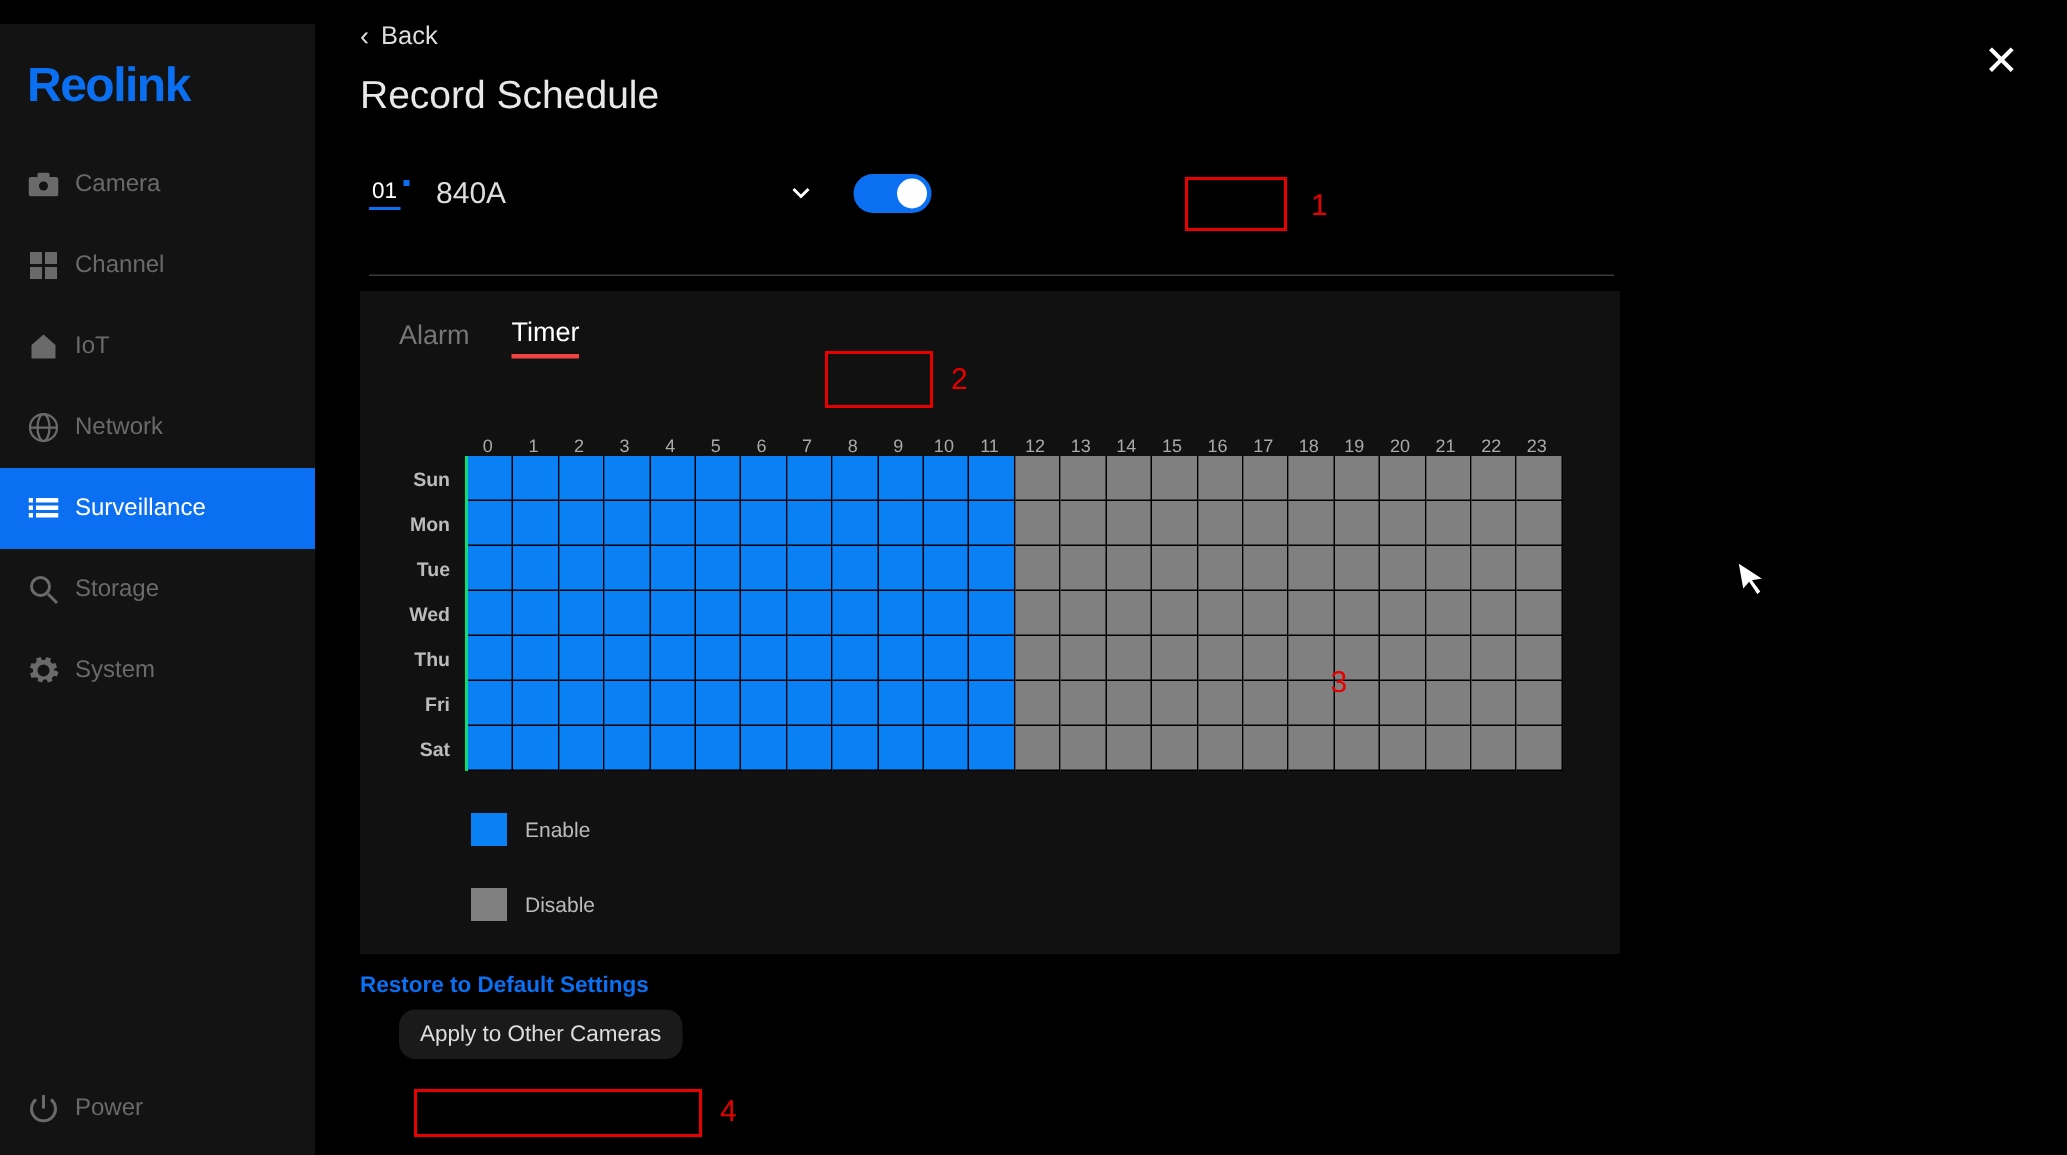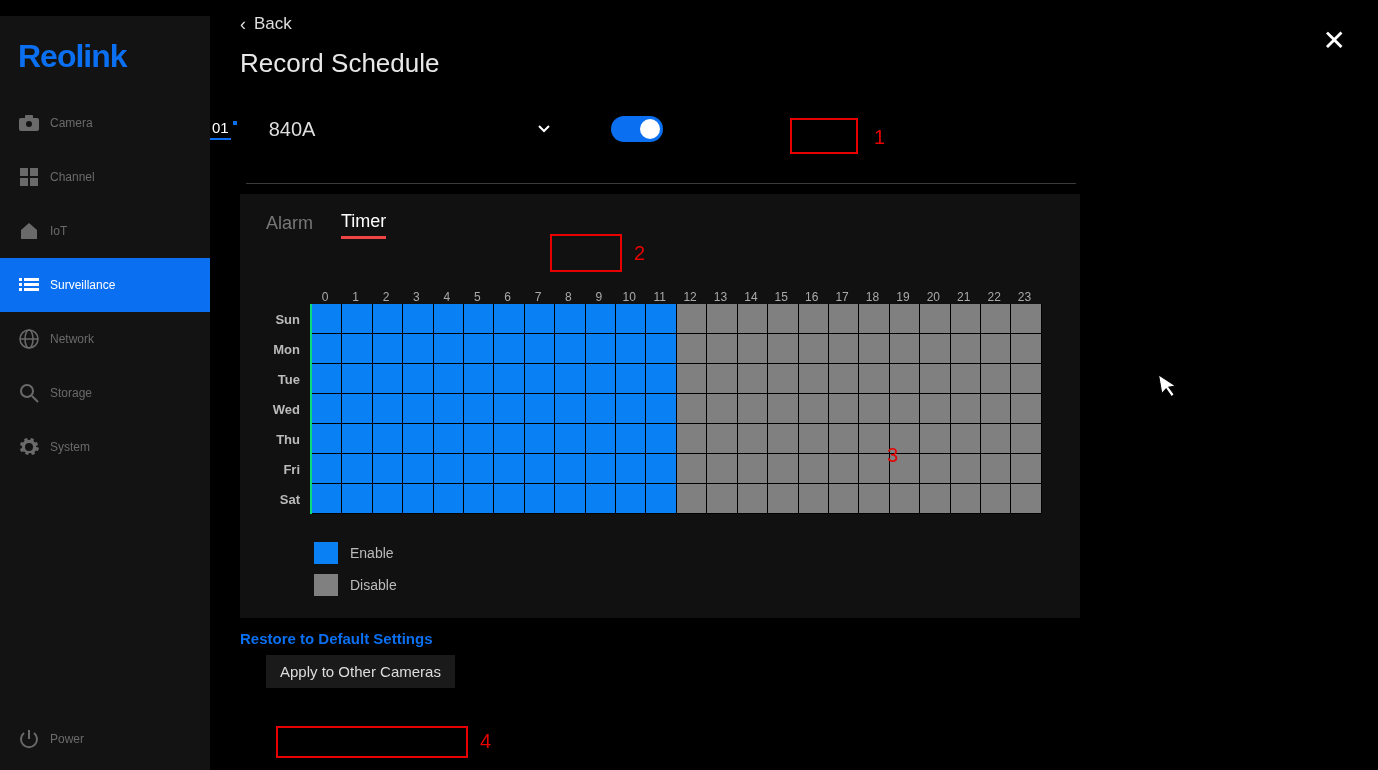--- a/index.html
+++ b/index.html
@@ -36,21 +36,21 @@
     color: #0a6ff0;
     letter-spacing: -1px;
   }
   .nav { flex: 1; }
   .nav-item {
     display: flex;
     align-items: center;
     height: 54px;
     padding-left: 18px;
     color: #6a6a6a;
-    font-size: 12px;
+    font-size: 16px;
     cursor: pointer;
   }
   .nav-item .nav-icon { width: 22px; height: 22px; margin-right: 10px; display:flex;align-items:center;justify-content:center;}
   .nav-item.active { background: #0a6ff0; color: #fff; }
   .nav-item.active .nav-icon svg, .nav-item.active .nav-icon { color:#fff; }
   .nav-item:not(.active) .nav-icon { color:#6a6a6a; }
   .sidebar-bottom { padding-bottom: 20px; }
 
   
   .main {
@@ -71,27 +71,27 @@
   .back-row .chev { margin-right: 8px; font-size:18px;}
   .page-title {
     padding: 8px 0 20px 30px;
     font-size: 26px;
     color: #e8e8e8;
     font-weight: 500;
   }
   .camera-row {
     display:flex;
     align-items:center;
+    padding-left: 36px;
     height: 60px;
-    gap: 32px;
   }
   .cam-num-wrap { display:flex; align-items:baseline; position:relative; }
   .cam-num { color:#fff; font-size:15px; border-bottom:2px solid #0a6ff0; padding:0 2px 2px;}
   .cam-dot { width:4px;height:4px;background:#0a6ff0; position:relative; top:-8px; margin-left:2px;}
-  .cam-name { color:#ddd; font-size:20px; }
+  .cam-name { color:#ddd; font-size:20px; margin-left:18px; }
   .cam-chev { color:#fff; font-size:14px; margin-left: 190px; cursor:pointer;}
   .toggle {
     width: 52px; height: 26px; border-radius: 13px;
     background:#0a6ff0; position:relative; margin-left: 28px;
     cursor:pointer;
   }
   .toggle::after {
     content:""; position:absolute; right:3px; top:3px;
     width:20px;height:20px;border-radius:50%; background:#fff;
   }
@@ -122,41 +122,42 @@
   }
   .grid-row { display:flex; }
   .cell {
     width:30.42px; height:30px;
     border-right:1px solid #000;
     border-bottom:1px solid #000;
   }
   .cell.on { background:#0a80f5; }
   .cell.off { background:#808080; }
 
-  .legend { display:flex; flex-direction:column; gap:10px; margin: 28px 0 0 60px;}
+  .legend { display:flex; flex-direction:column; gap:28px; margin: 28px 0 0 60px;}
   .legend-row { display:flex; align-items:center; gap:12px; color:#bbb; font-size:14px;}
   .swatch { width:24px; height:22px; }
   .swatch.on { background:#0a80f5;}
   .swatch.off { background:#808080;}
 
   .restore-link {
     margin: 12px 0 0 30px;
     color:#0a6ff0;
     font-size:15px;
     font-weight:600;
     cursor:pointer;
   }
   .apply-btn {
     margin: 8px 12px 0 56px;
     display:inline-block;
     padding: 8px 14px;
     background:#1a1a1a;
     color:#ddd;
     font-size:15px;
     cursor:pointer;
+    border-radius:11px;
   }
 
   
   .close-x {
     position:absolute;
     right: 32px; top: 24px;
     color:#fff; font-size:28px;
     cursor:pointer;
     font-weight:300;
   }
@@ -204,42 +205,42 @@
       <span>Channel</span>
     </div>
     <div class="nav-item">
       <span class="nav-icon">
         <svg width="20" height="18" viewBox="0 0 20 18" fill="currentColor">
             <path d="M2 8 L10 1 L18 8 V17 H2 Z"></path>
           </svg>
       </span>
       <span>IoT</span>
     </div>
+    <div class="nav-item">
+      <span class="nav-icon">
+        <svg width="20" height="20" viewBox="0 0 20 20" fill="none" stroke="currentColor" stroke-width="1.5">
+            <circle cx="10" cy="10" r="9"></circle>
+            <ellipse cx="10" cy="10" rx="4" ry="9"></ellipse>
+            <line x1="1" y1="10" x2="19" y2="10"></line>
+          </svg>
+      </span>
+      <span>Network</span>
+    </div>
     <div class="nav-item active">
       <span class="nav-icon">
         <svg width="20" height="16" viewBox="0 0 20 16" fill="currentColor">
             <rect y="1" width="3" height="3"></rect>
             <rect x="5" y="1" width="15" height="3"></rect>
             <rect y="6" width="3" height="3"></rect>
             <rect x="5" y="6" width="15" height="3"></rect>
             <rect y="11" width="3" height="3"></rect>
             <rect x="5" y="11" width="15" height="3"></rect>
           </svg>
       </span>
       <span>Surveillance</span>
-    </div>
-    <div class="nav-item">
-      <span class="nav-icon">
-        <svg width="20" height="20" viewBox="0 0 20 20" fill="none" stroke="currentColor" stroke-width="1.5">
-            <circle cx="10" cy="10" r="9"></circle>
-            <ellipse cx="10" cy="10" rx="4" ry="9"></ellipse>
-            <line x1="1" y1="10" x2="19" y2="10"></line>
-          </svg>
-      </span>
-      <span>Network</span>
     </div>
     <div class="nav-item">
       <span class="nav-icon">
         <svg width="20" height="20" viewBox="0 0 20 20" fill="none" stroke="currentColor" stroke-width="2">
             <circle cx="8" cy="8" r="6"></circle>
             <line x1="13" y1="13" x2="19" y2="19"></line>
           </svg>
       </span>
       <span>Storage</span>
     </div>

